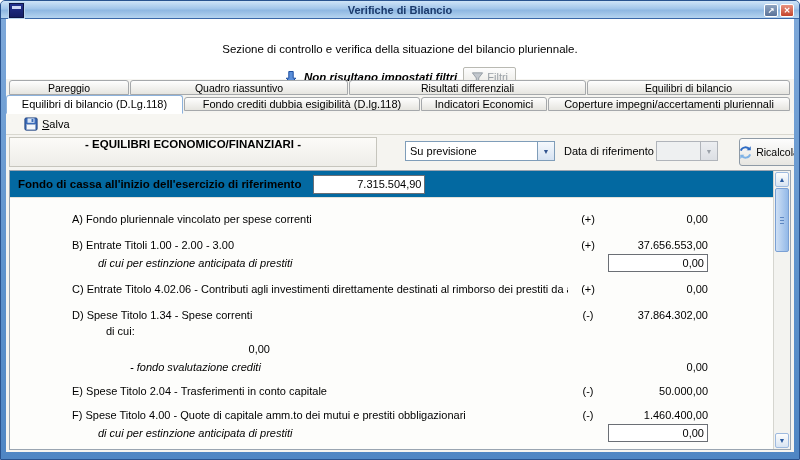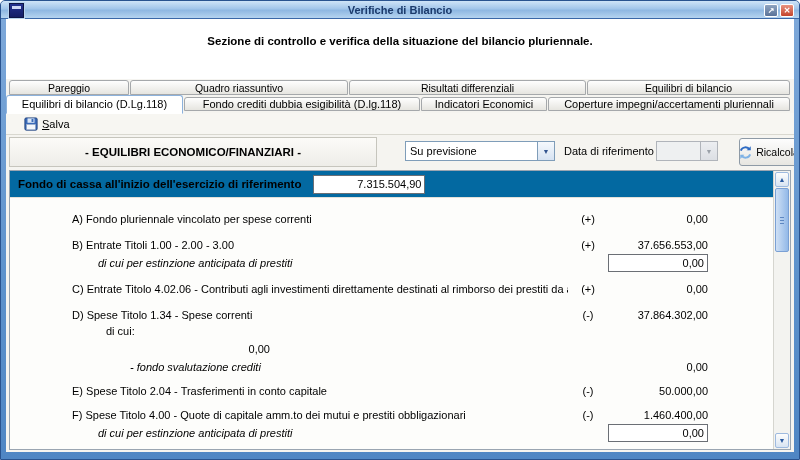--- a/index.html
+++ b/index.html
@@ -25,21 +25,21 @@
     display:flex; align-items:center; justify-content:center;
     font-size:8px; font-weight:bold; color:#fff; line-height:1; cursor:default; }
   .btn-restore { background:linear-gradient(180deg,#8ea3c0,#5a7399); }
   .btn-close { background:linear-gradient(180deg,#e8927f,#c3442c); }
 
   
   .win-body { position:absolute; top:18px; left:5px; right:5px; bottom:7px;
     background:#f5f4f0; overflow:hidden; }
 
   .header { position:absolute; top:0; left:0; right:0; height:60px; background:#fff; text-align:center; }
-  .subtitle { margin-top:16px; font-weight:bold; font-size:11.5px; }
+  .subtitle { margin-top:24px; font-weight:normal; font-size:11.5px; }
   .filter-row { margin-top:12px; display:flex; align-items:center; justify-content:center; gap:6px; }
   .filter-text { font-weight:bold; font-style:italic; font-size:11.5px; }
   .filtri-btn { display:flex; align-items:center; gap:3px; height:20px; padding:0 7px;
     background:linear-gradient(180deg,#fdfdfd,#e9e8e3); border:1px solid #b9b9b2; border-radius:2px;
     color:#9aa0a6; font-size:11px; }
 
   
   .tabs1 { position:absolute; top:61px; left:3px; right:3px; height:15px; display:flex; }
   .tabs2 { position:absolute; top:76px; left:0; right:3px; height:18px; display:flex;align-items:center; }
   .tab { display:flex; align-items:center; justify-content:center;
@@ -56,21 +56,21 @@
   .toolbar { position:absolute; top:94px; left:0; right:0; height:22px;
     background:#f7f6f2; border-bottom:1px solid #d9d8d0; display:flex; align-items:center; }
   .salva-btn { display:flex; align-items:center; gap:4px; margin-left:18px; background:transparent;
     border:none; font-size:11px; font-family:inherit; }
   .salva-label::first-letter { text-decoration:underline; }
 
   
   .controlbar { position:absolute; top:117px; left:0; right:0; height:33px; }
   .section-panel { position:absolute; left:3px; top:1px; width:368px; height:30px;
     background:linear-gradient(180deg,#fcfbf8,#eeede8); border:1px solid #c6c5bd;
-    display:flex; align-items:center; justify-content:center; font-weight:bold; font-size:11.5px; }
+    display:flex; align-items:flex-start; justify-content:center; font-weight:bold; font-size:11.5px; }
   .combo { position:absolute; height:20px; background:#fff; border:1px solid #7f9db9; display:flex; }
   .combo .val { flex:1; padding:3px 4px 0 4px; font-size:11px; white-space:nowrap; overflow:hidden; }
   .combo .drop { width:17px; border-left:1px solid #7f9db9; background:linear-gradient(180deg,#f5f9fd,#d7e3f2);
     display:flex; align-items:center; justify-content:center; font-size:7px; color:#31538f; }
   .combo-mode { left:399px; top:5px; width:150px;gap:40px; }
   .date-label { position:absolute; left:558px; top:9px; font-size:11px; }
   .combo-date { left:650px; top:5px; width:62px; background:#eef0f1; border-color:#b0b4ba; }
   .combo-date .drop { background:linear-gradient(180deg,#eceef1,#dcdfe4); color:#9aa0a8; border-left-color:#b0b4ba; }
   .ricalcola-btn { position:absolute; left:733px; top:2px; width:59px; height:28px;
     background:linear-gradient(180deg,#fdfdfd,#e7e6e1); border:1px solid #8e9aa6; border-radius:3px;
@@ -121,20 +121,36 @@
     <div class="win-controls">
       <div class="win-btn btn-restore">↗</div>
       <div class="win-btn btn-close">✕</div>
     </div>
   </div>
 
   <div class="win-body">
 
     <div class="header">
       <div class="subtitle">Sezione di controllo e verifica della situazione del bilancio pluriennale.</div>
+      <div class="filter-row">
+        <span>
+          <svg width="14" height="14" viewBox="0 0 14 14">
+              <path d="M7 13 L2.2 8.2 h2.6 V1.5 h4.4 v6.7 h2.6 Z" fill="#5b8fd9" stroke="#1d4fa0" stroke-width="1"></path>
+            </svg>
+        </span>
+        <span class="filter-text">Non risultano impostati filtri</span>
+        <button class="filtri-btn">
+          <span>
+            <svg width="13" height="13" viewBox="0 0 14 14">
+                <path d="M1.5 2 h11 L8.3 7.5 v4.5 l-2.6 -1.4 V7.5 Z" fill="#c2c7cd" stroke="#9299a1"></path>
+              </svg>
+          </span>
+          <span>Filtri</span>
+        </button>
+      </div>
     </div>
 
     <div class="tabs1">
       <div class="tab t1a">Pareggio</div>
       <div class="tab t1b">Quadro riassuntivo</div>
       <div class="tab t1c">Risultati differenziali</div>
       <div class="tab t1d">Equilibri di bilancio</div>
     </div>
 
     <div class="tabs2">

